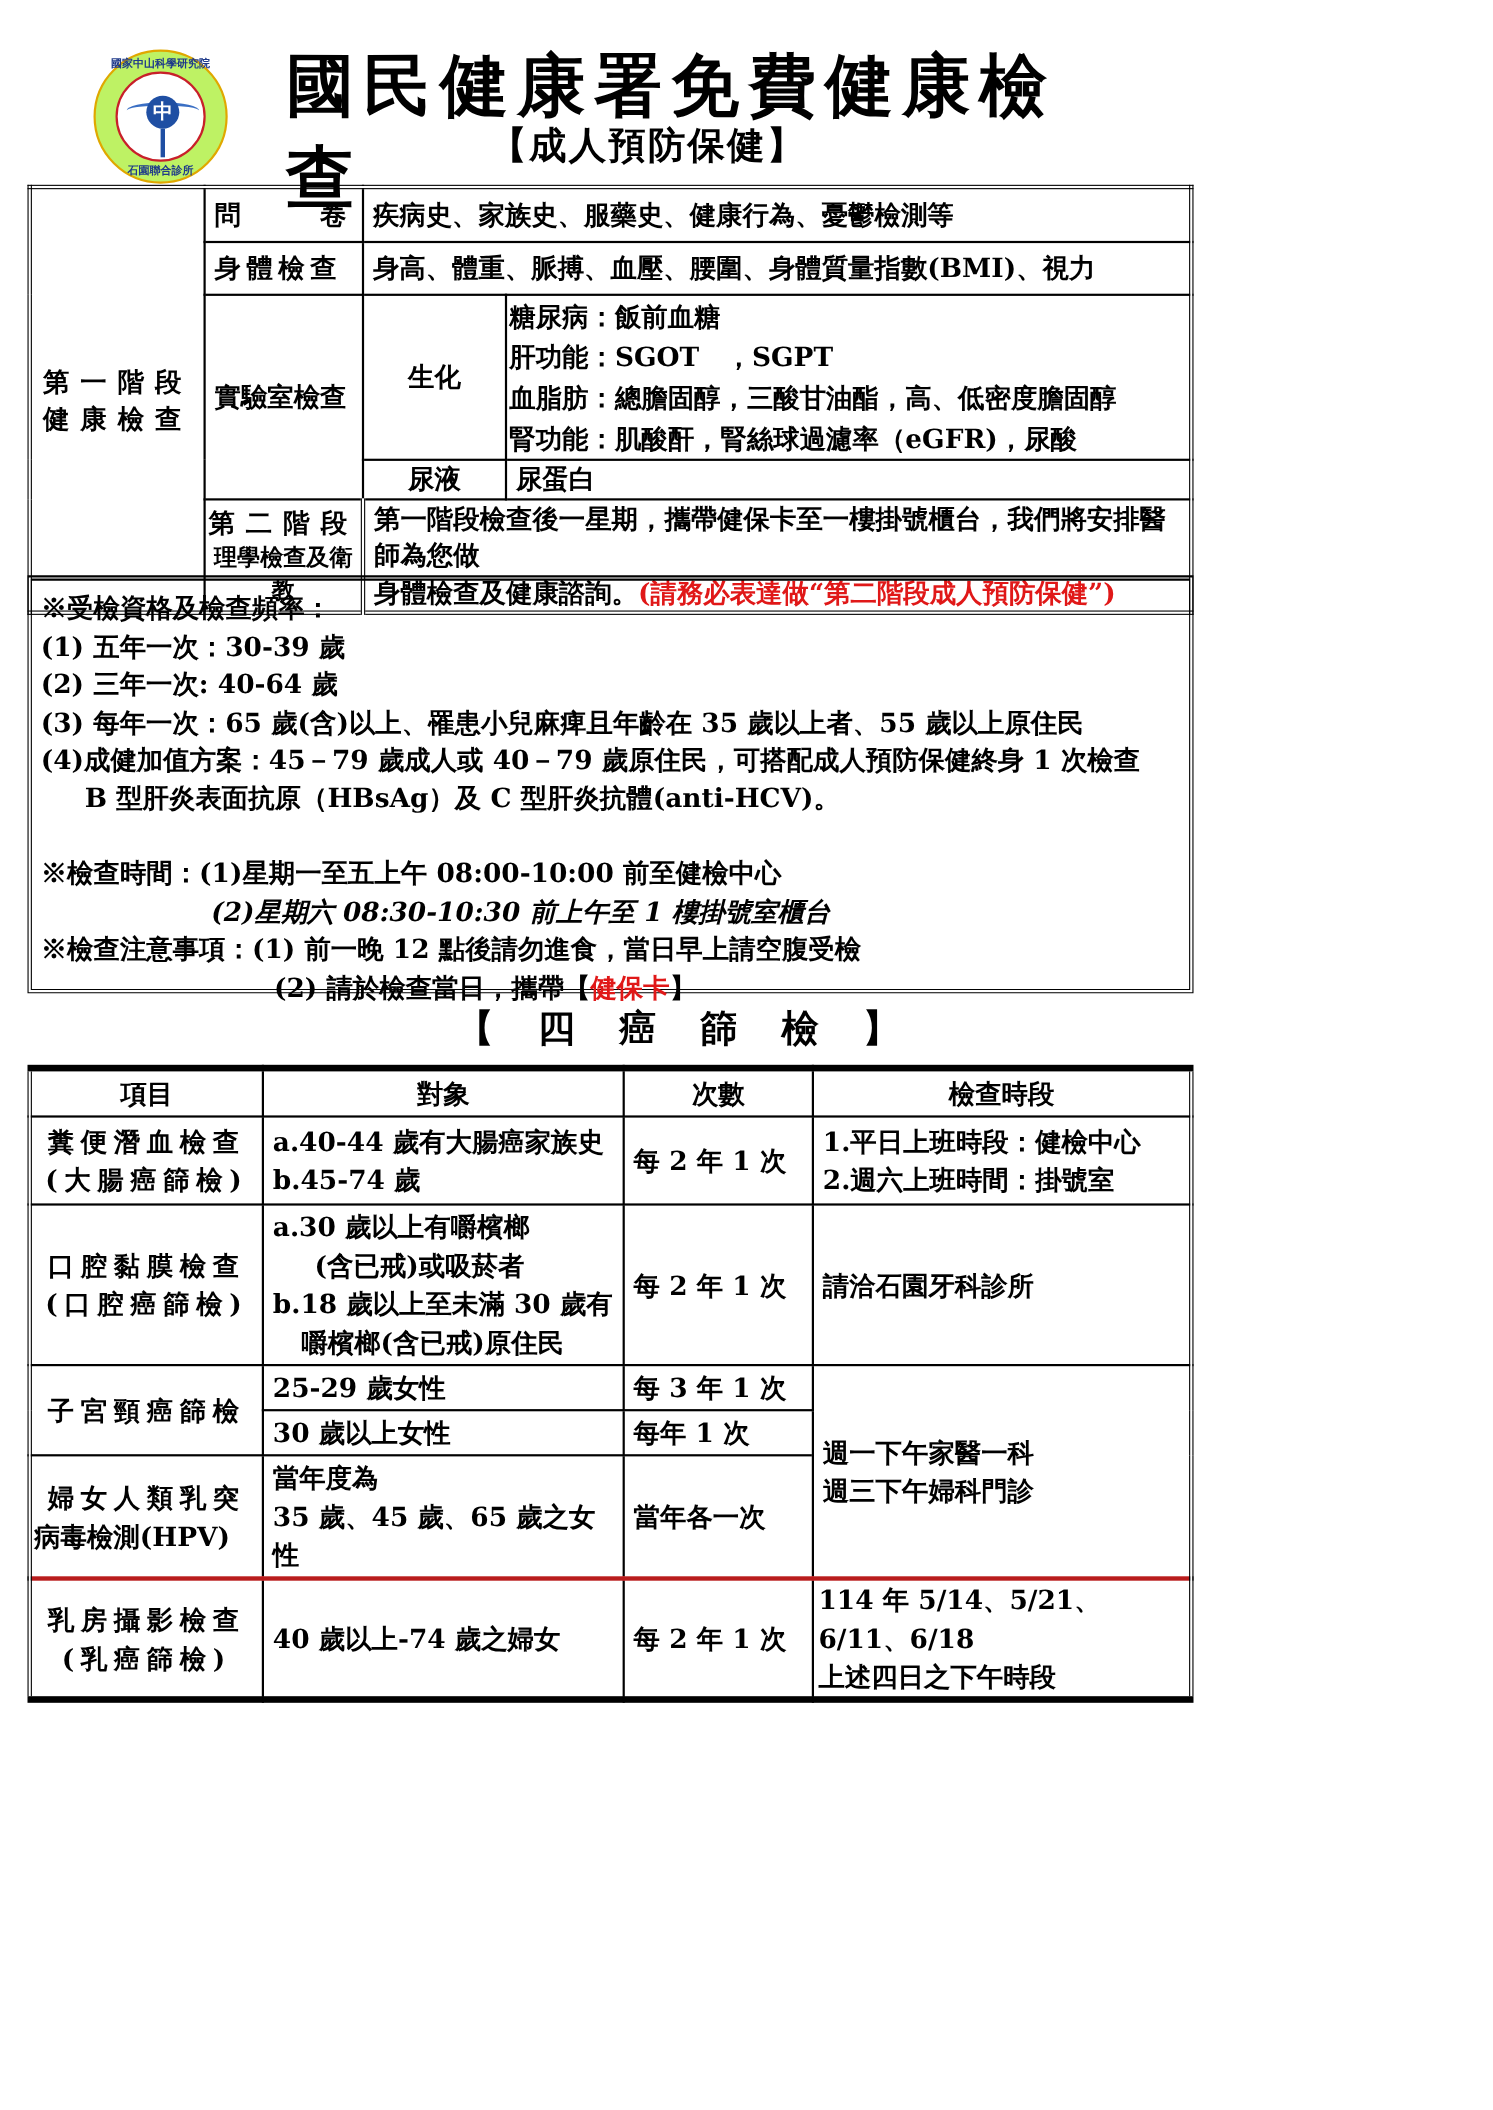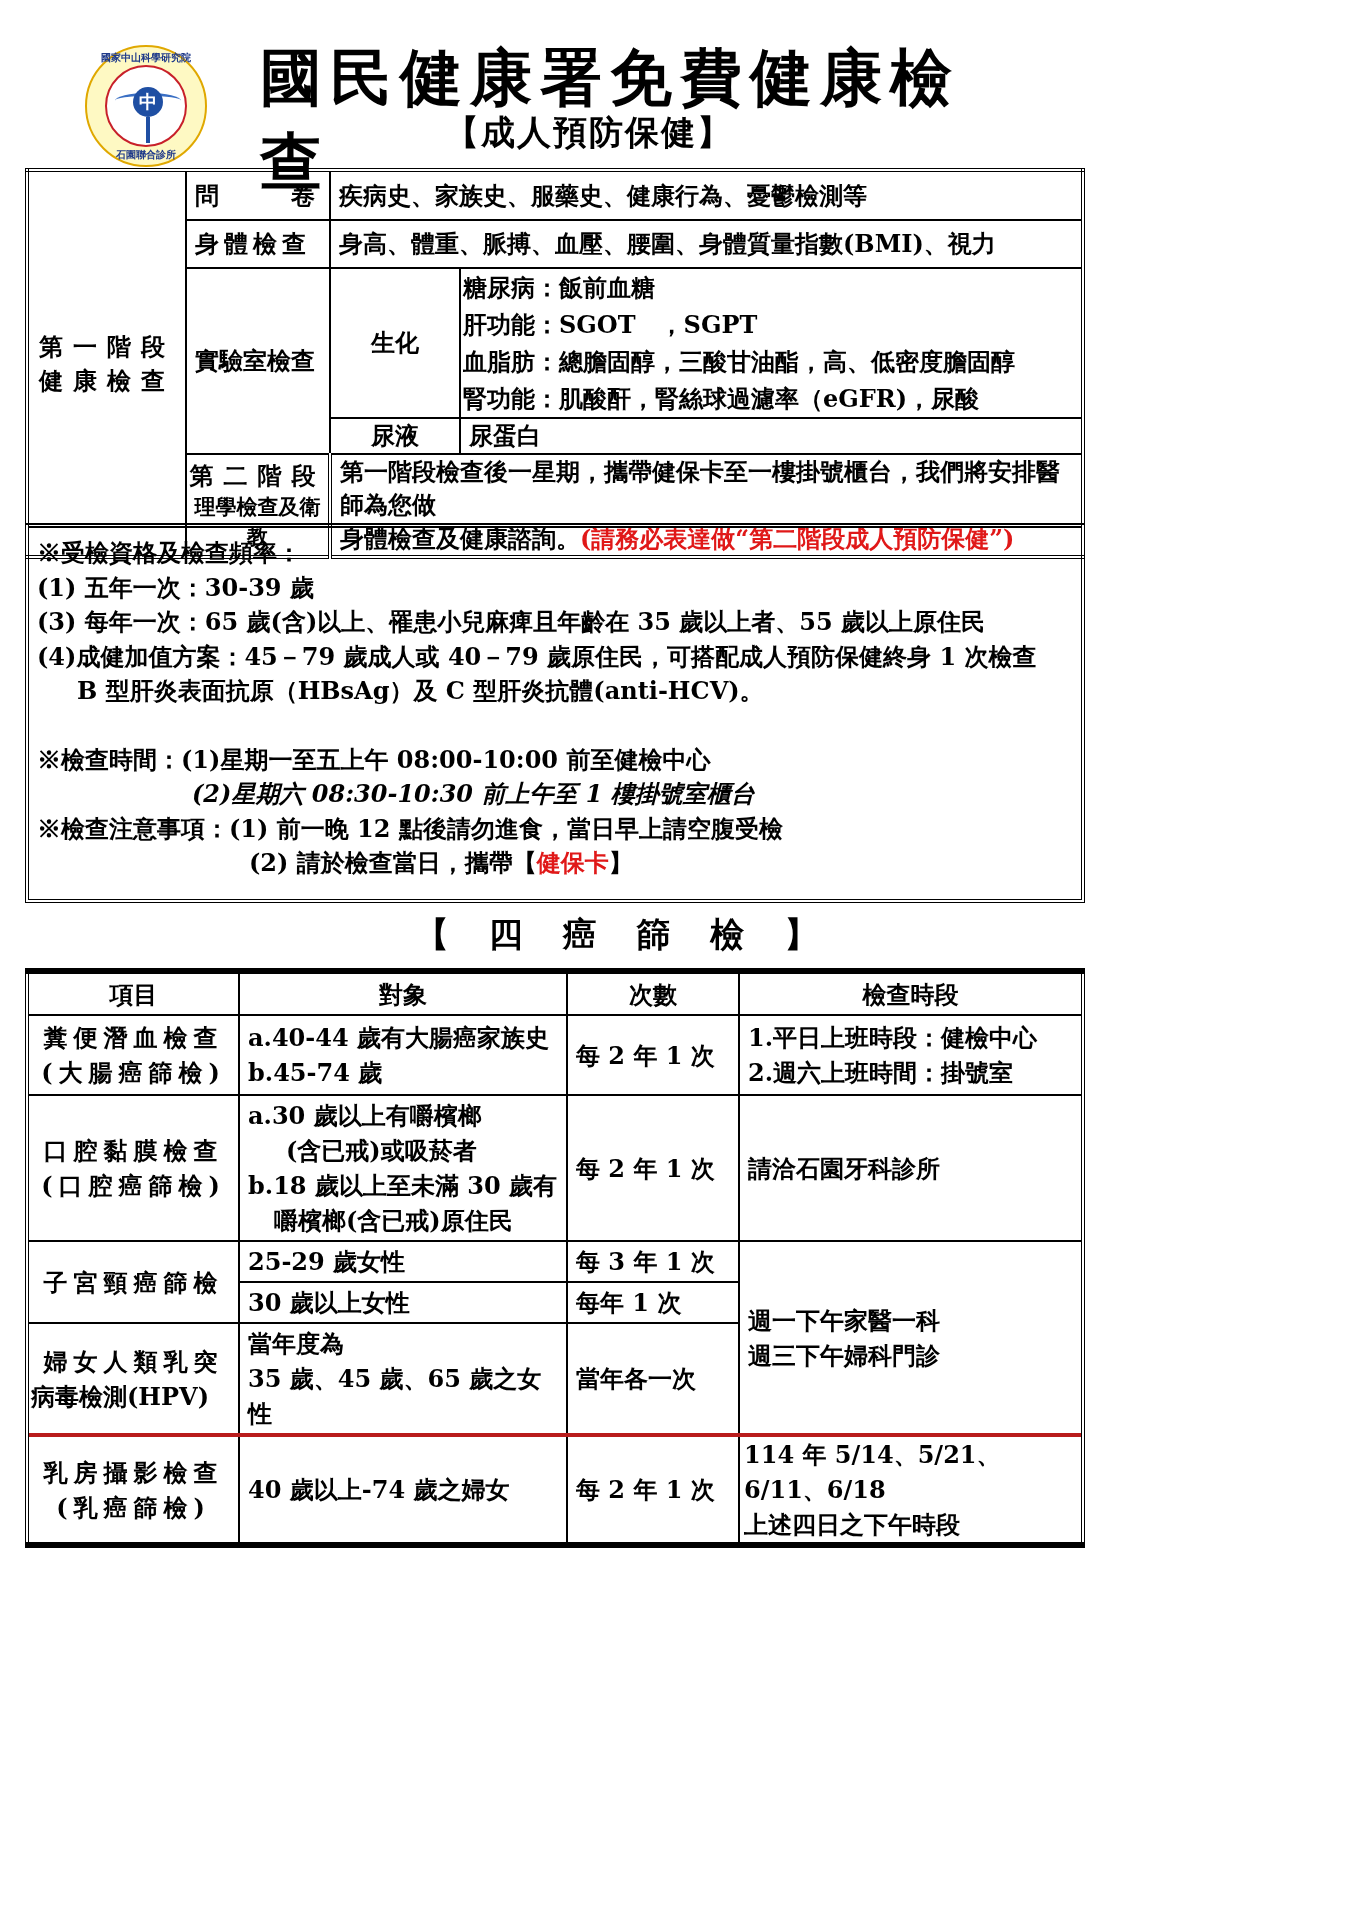--- a/index.html
+++ b/index.html
@@ -1,20 +1,20 @@
 <!DOCTYPE html>
 <html><head>
 <meta charset="utf-8">
 <style>
   html, body { margin:0; padding:0; background:#ffffff; }
   body { width:1357px; height:1918px; position:relative; overflow:hidden;
          font-family:"DejaVu Serif","Liberation Serif",serif; color:#000; font-weight:bold; }
   .abs { position:absolute; }
   .logo { left:85px; top:45px; width:122px; height:122px; border-radius:50%;
-          background:#fef9c3; border:2px solid #e0a800; box-sizing:border-box; }
+          background:#bef264; border:2px solid #e0a800; box-sizing:border-box; }
   .logo .inner { position:absolute; left:18px; top:18px; width:82px; height:82px; border-radius:50%;
                  background:#fff; border:2px solid #c8202a; box-sizing:border-box; }
   .logo .emblem { position:absolute; left:26px; top:20px; width:30px; height:30px; border-radius:50%;
                   background:#1f4fa3; color:#fff; font-size:18px; text-align:center; line-height:30px; }
   .logo .wings { position:absolute; left:8px; top:26px; width:66px; height:12px; border-top:3px solid #3a6fc4; border-radius:50% 50% 0 0; }
   .logo .staff { position:absolute; left:39px; top:50px; width:4px; height:26px; background:#1f4fa3; }
   .logo .ring-text { position:absolute; width:100%; text-align:center; font-size:10px; color:#1f3a8a; }
   .title { left:260px; top:36px; width:760px; font-size:62px; letter-spacing:8px; font-family:"DejaVu Serif",serif; }
   .subtitle { left:445px; top:110px; font-size:34px; letter-spacing:2px; }
 
@@ -93,20 +93,21 @@
       <div>第一階段檢查後一星期，攜帶健保卡至一樓掛號櫃台，我們將安排醫師為您做</div>
       <div><span>身體檢查及健康諮詢。</span><span class="red">(請務必表達做“第二階段成人預防保健”)</span></div>
     </td>
   </tr>
 </tbody>
   </table>
 
 <div class="info">
   <div>※受檢資格及檢查頻率：</div>
   <div>(1) 五年一次：30-39 歲</div>
+  <div>(2) 三年一次: 40-64 歲</div>
   <div>(3) 每年一次：65 歲(含)以上、罹患小兒麻痺且年齡在 35 歲以上者、55 歲以上原住民</div>
   <div>(4)成健加值方案：45－79 歲成人或 40－79 歲原住民，可搭配成人預防保健終身 1 次檢查</div>
   <div style="padding-left:40px;">B 型肝炎表面抗原（HBsAg）及 C 型肝炎抗體(anti-HCV)。</div>
   <div style="height:34px;"></div>
   <div>※檢查時間：(1)星期一至五上午 08:00-10:00 前至健檢中心</div>
   <div style="padding-left:155px;font-style:italic;">(2)星期六 08:30-10:30 前上午至 1 樓掛號室櫃台</div>
   <div>※檢查注意事項：(1) 前一晚 12 點後請勿進食，當日早上請空腹受檢</div>
   <div style="padding-left:212px;">
     <span>(2) 請於檢查當日，攜帶【</span><span class="red">健保卡</span><span>】</span>
   </div>

